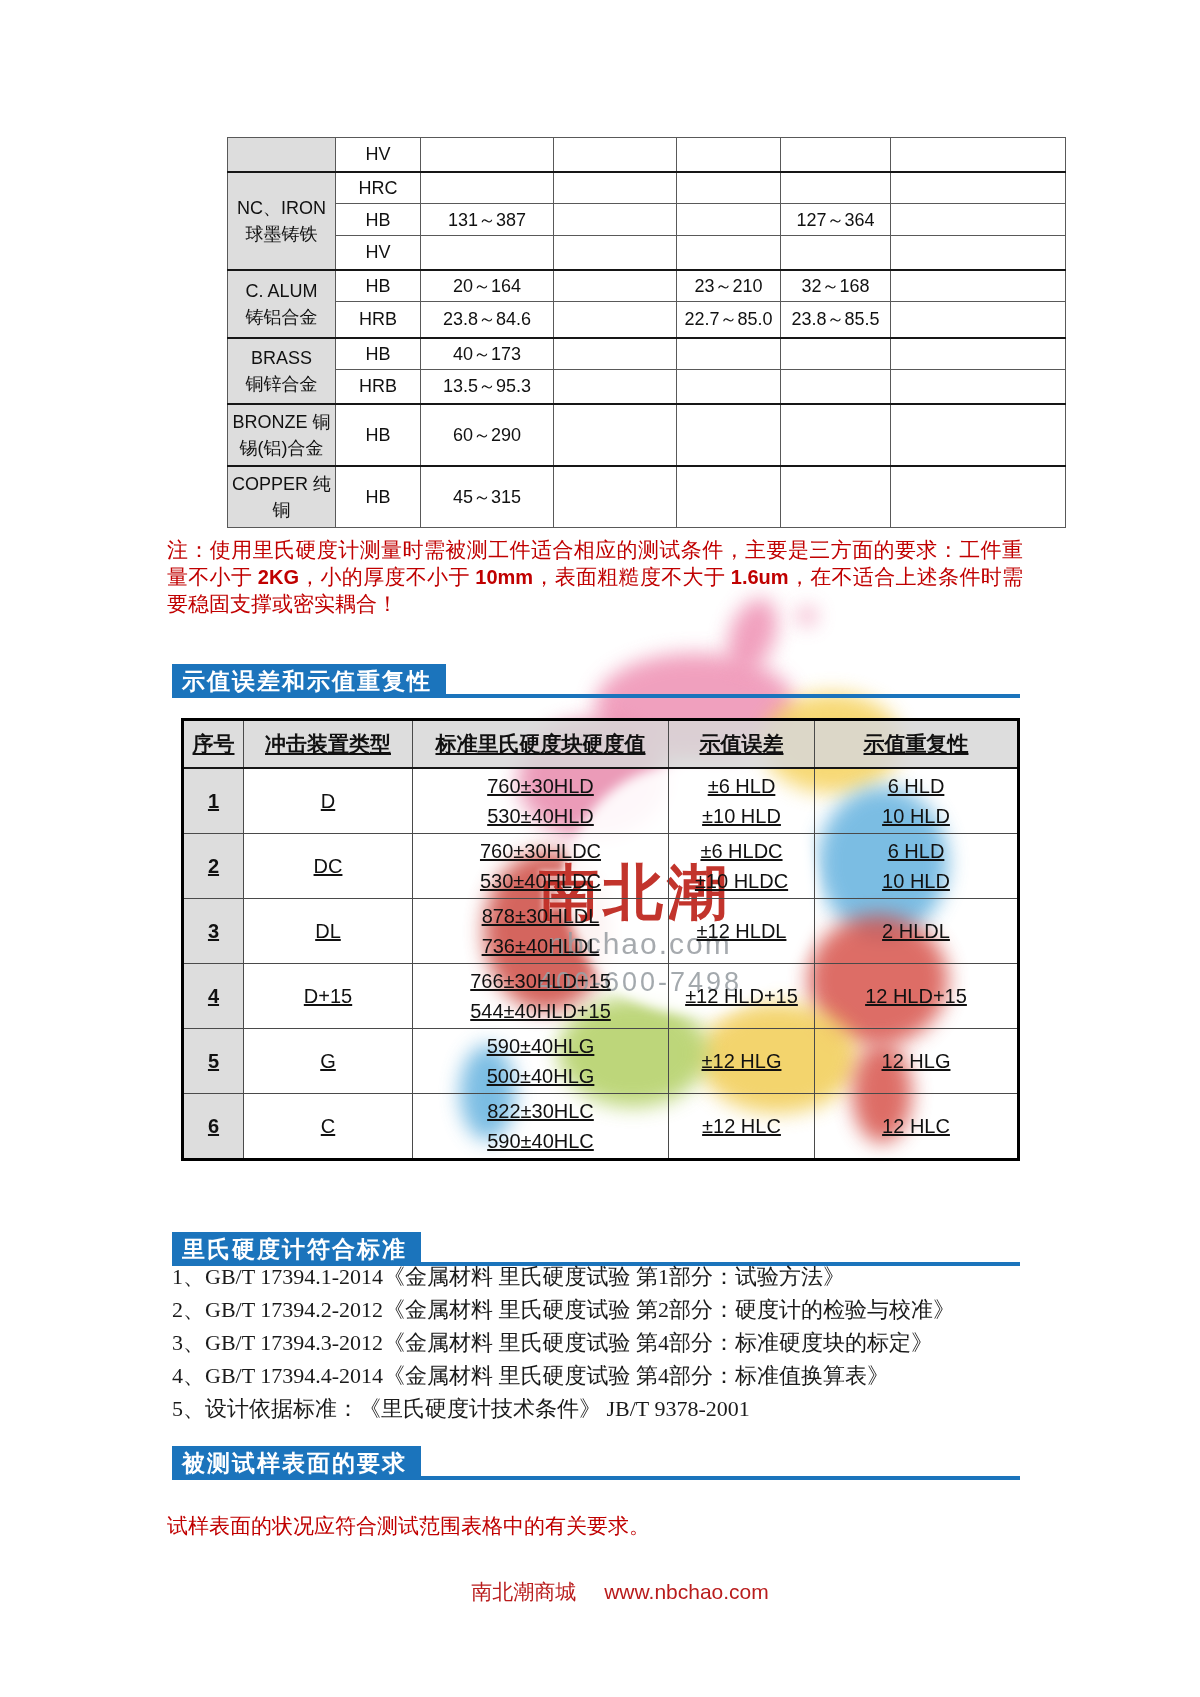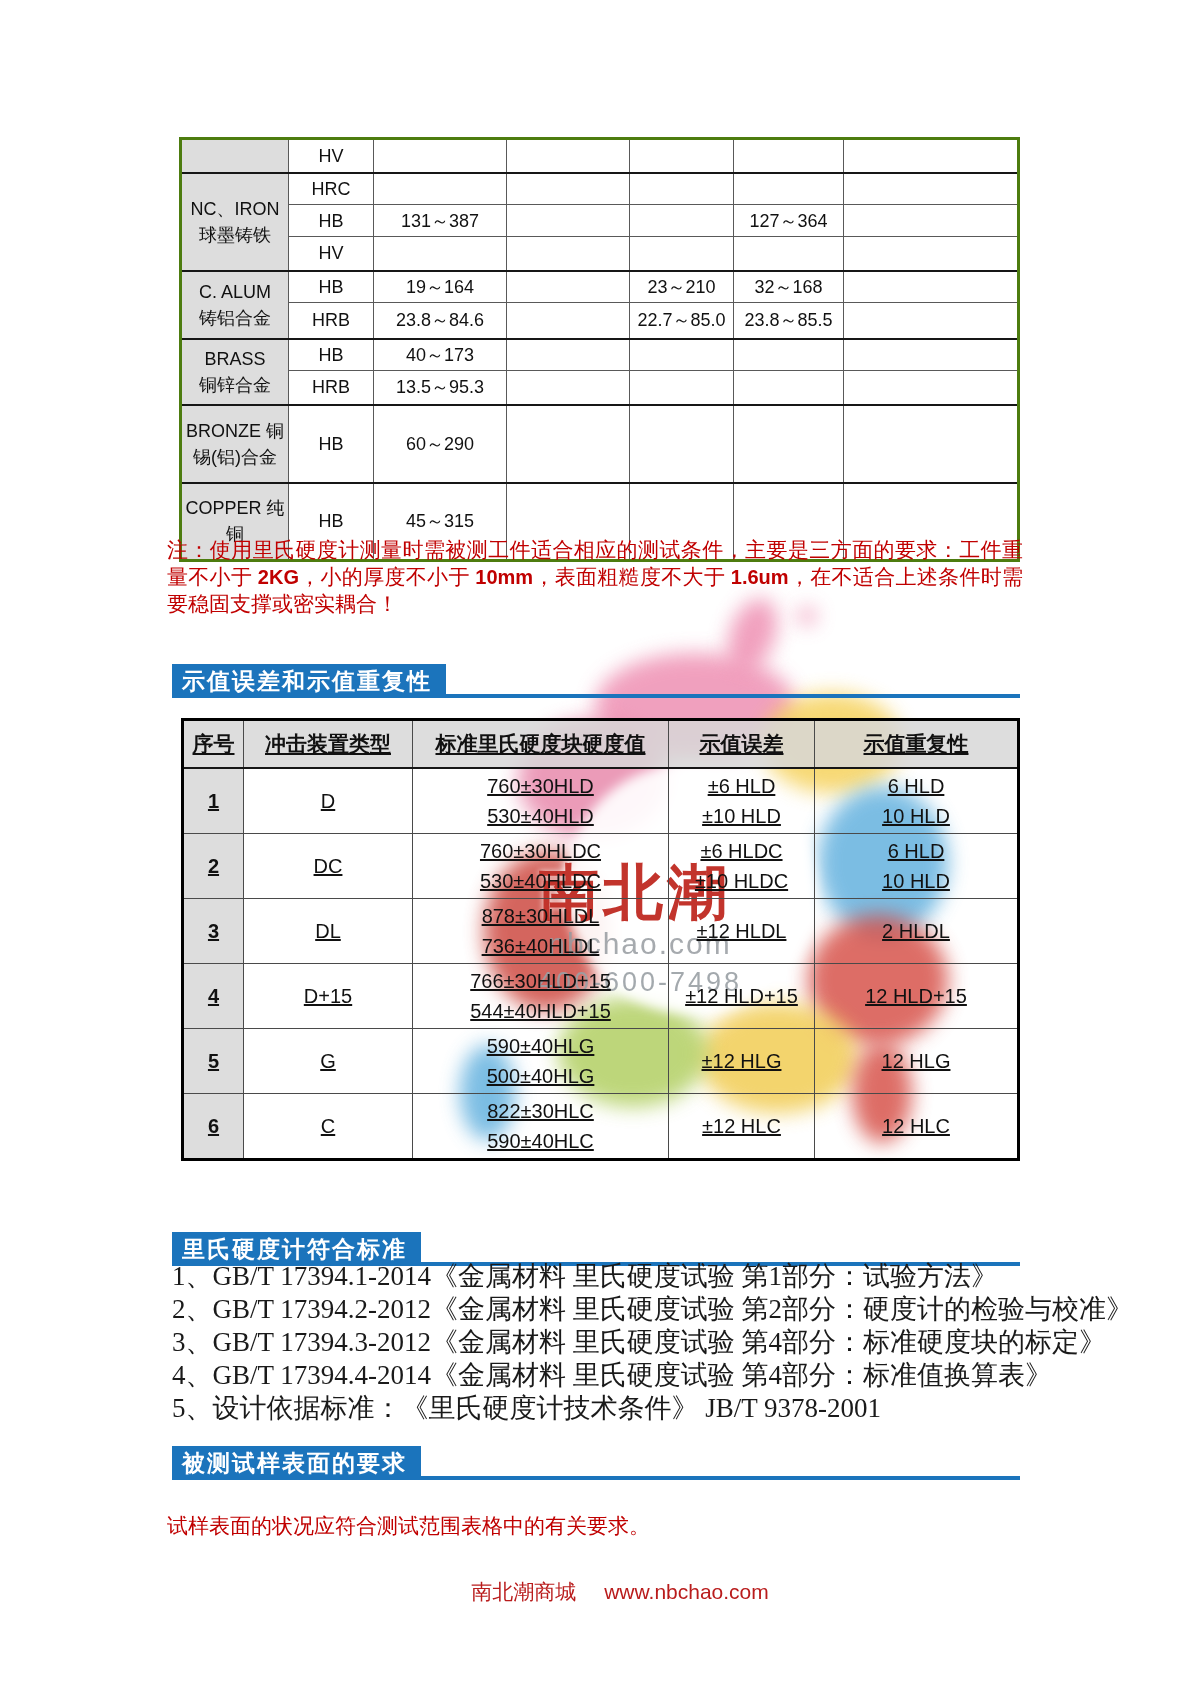--- a/index.html
+++ b/index.html
@@ -20,24 +20,24 @@
              font-size:30px;color:#979ca1;letter-spacing:2px;opacity:.85;}
   .wm-phone{position:absolute;left:90px;top:352px;width:300px;text-align:center;
             font-size:27px;color:#9aa0a5;letter-spacing:3px;opacity:.9;}
 
   
   table{border-collapse:collapse;table-layout:fixed;}
   .t1{position:absolute;left:179px;top:137px;width:838px;z-index:1;
       font-size:18px;color:#111;}
   .t1 td{border:1px solid #595959;text-align:center;vertical-align:middle;padding:0 2px;
          white-space:pre-line;line-height:26px;}
-  .t1{border:3px solid #4d7c0f;}
+  .t1{border:1px solid #4d7c0f;margin-left:48px;}
   .t1 td.mat{background:rgba(215,215,215,.85);}
   .t1 tr.gstart td{border-top:2px solid #161616;}
-  .h34{height:34px}.h32{height:32px}.h36{height:36px}.h62{height:78px}
+  .h34{height:34px}.h32{height:32px}.h36{height:36px}.h62{height:62px}
 
   
   .note{position:absolute;left:167px;top:537px;width:856px;z-index:1;
         font-family:"Liberation Serif",serif;font-size:21px;line-height:27px;color:#c00000;
         text-align:justify;}
   .note b{font-family:"Liberation Sans",sans-serif;font-size:20px;}
 
   
   .section{position:absolute;left:172px;width:848px;height:38px;z-index:1;}
   .section .rule{position:absolute;left:0;top:30px;width:848px;height:4px;background:#1b74bc;}
@@ -50,21 +50,21 @@
       font-size:20px;color:#111;border:3px solid #000;}
   .t2 th,.t2 td{border:1px solid #4a4a4a;text-align:center;vertical-align:middle;
                 white-space:pre-line;line-height:30px;padding:0 3px;text-decoration:underline;}
   .t2 thead th{background:rgba(215,215,215,.85);font-size:21px;height:46px;
                border-bottom:2px solid #161616;}
   .t2 tbody td{height:64px;}
   .t2 tbody td.no{background:rgba(215,215,215,.85);font-weight:bold;}
 
   
   .standards{position:absolute;left:172px;top:1260px;width:850px;z-index:1;
-             font-family:"Liberation Serif",serif;font-size:27px;line-height:33px;color:#1a1a1a;}
+             font-family:"Liberation Serif",serif;font-size:22px;line-height:33px;color:#1a1a1a;}
   .standards div{white-space:nowrap;}
 
   
   .surface{position:absolute;left:167px;top:1512px;width:856px;z-index:1;
            font-family:"Liberation Serif",serif;font-size:21px;color:#c00000;}
 
   
   .footer{position:absolute;left:0;top:1578px;width:1200px;text-align:center;z-index:1;
           font-size:21px;color:#b91c1c;margin-left:20px;}
   .footer .shop{margin-right:28px;}
@@ -136,21 +136,21 @@
         <td></td>
         <td></td>
         <td></td>
         <td></td>
         <td></td>
       </tr>
       <tr class="h32 gstart">
         <td class="mat" rowspan="2">C. ALUM
 铸铝合金</td>
         <td>HB</td>
-        <td>19～164</td>
+        <td>20～164</td>
         <td></td>
         <td>23～210</td>
         <td>32～168</td>
         <td></td>
       </tr>
       <tr class="h36">
         <td>HRB</td>
         <td>23.8～84.6</td>
         <td></td>
         <td>22.7～85.0</td>

